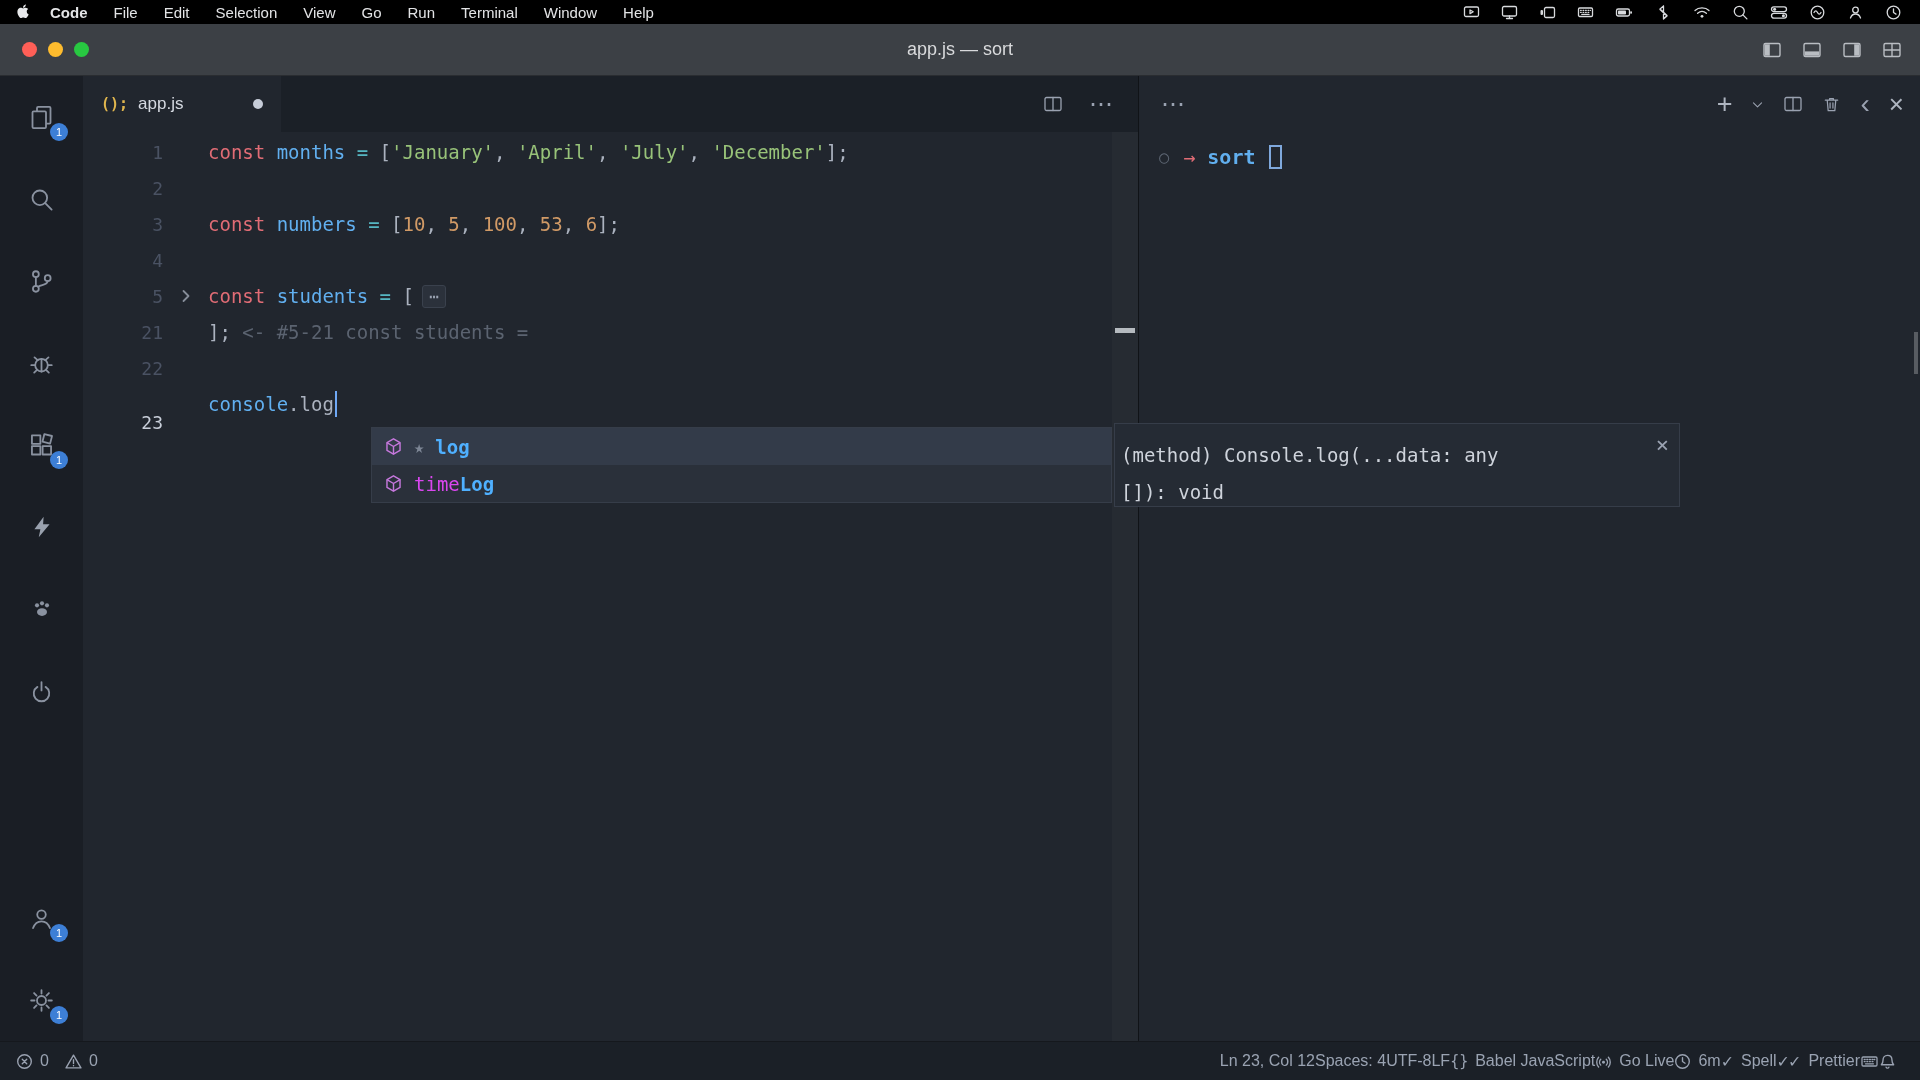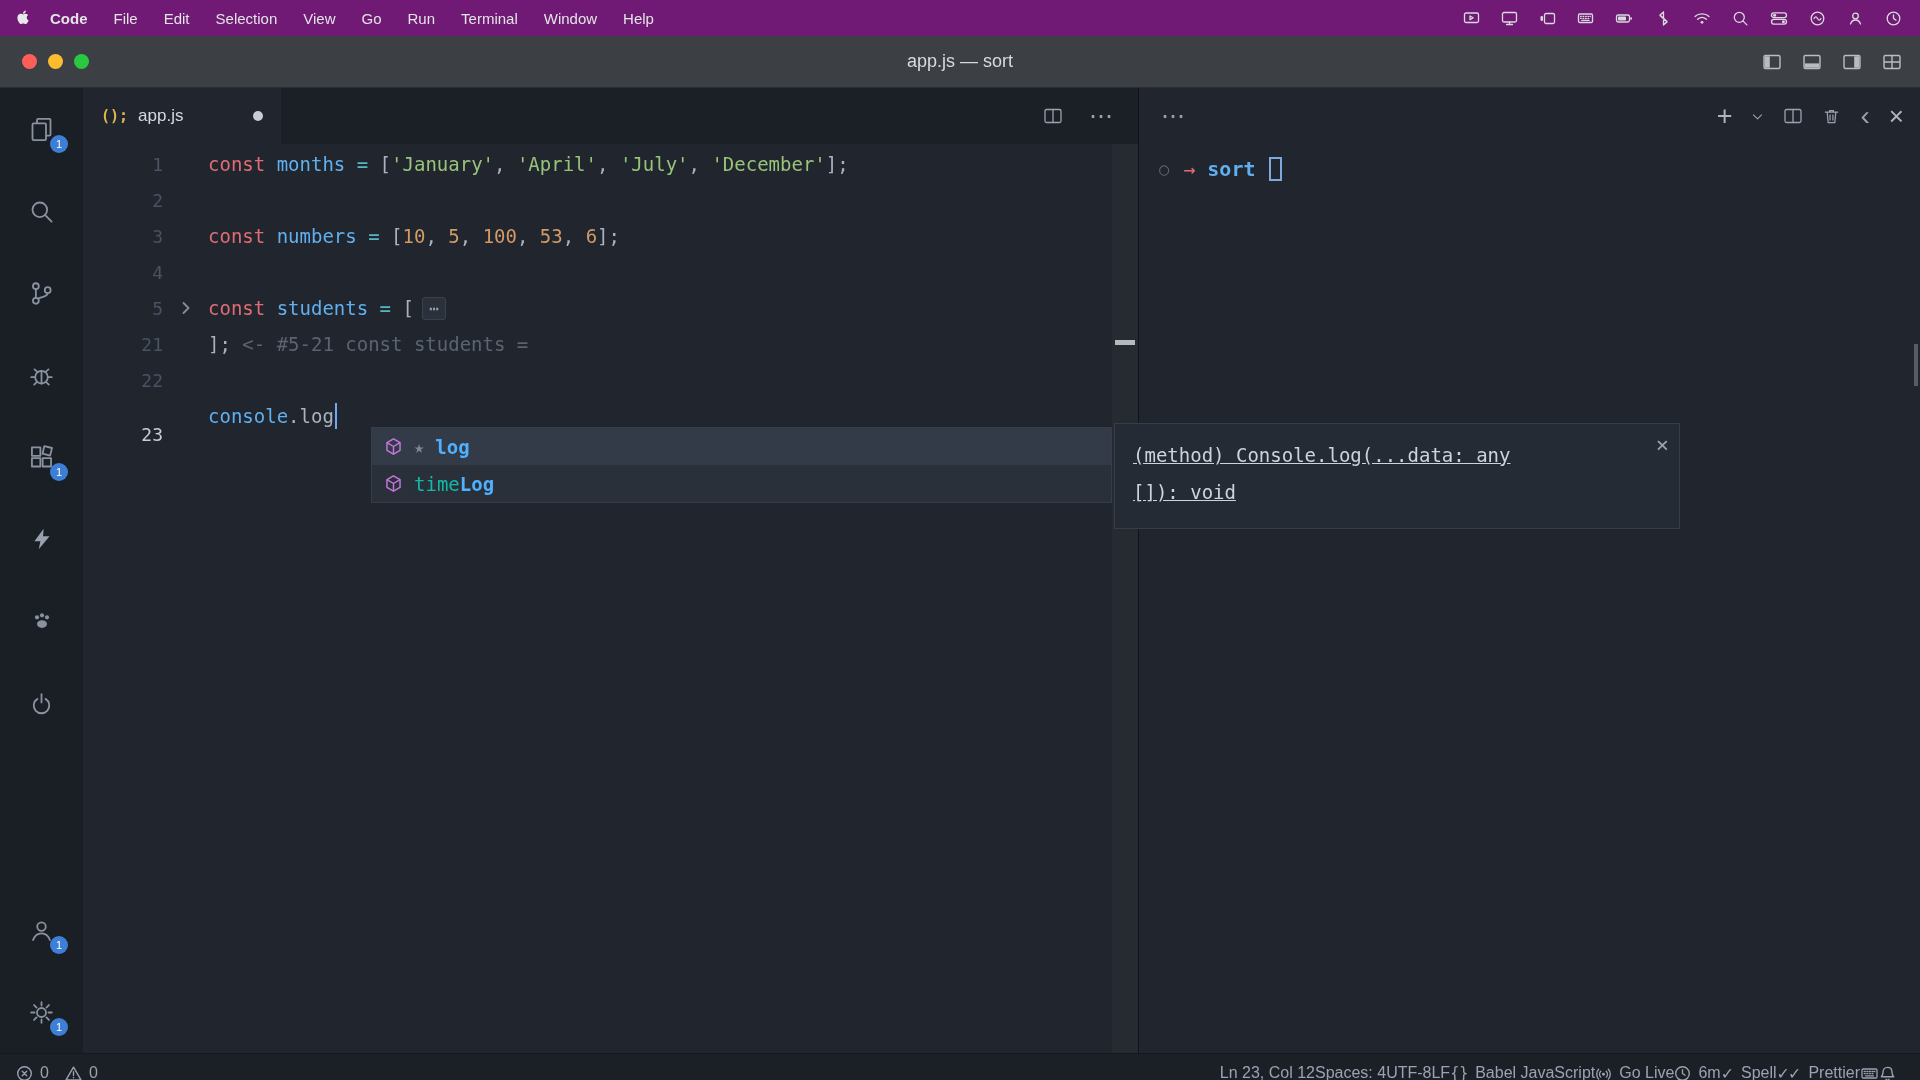--- a/index.html
+++ b/index.html
@@ -5,21 +5,21 @@
   * { margin:0; padding:0; box-sizing:border-box; }
   html,body { width:1920px; height:1080px; overflow:hidden; background:#21262e;
               font-family:"Liberation Sans", sans-serif; -webkit-font-smoothing:antialiased; }
   .mono { font-family:"DejaVu Sans Mono", monospace; }
   svg { display:block; }
   .ic { stroke:#8a92a0; fill:none; stroke-width:1.6; stroke-linecap:round; stroke-linejoin:round; }
   .ic-sm { stroke:#9aa2b1; fill:none; stroke-width:1.3; stroke-linecap:round; stroke-linejoin:round; }
   .ic-mb { stroke:#d8dadd; fill:none; stroke-width:1.3; stroke-linecap:round; stroke-linejoin:round; }
 
   
-  #menubar { height:36px; background:#701a75; display:flex; align-items:center;
+  #menubar { height:24px; background:#000000; display:flex; align-items:center;
              color:#e3e4e6; font-size:15px; padding-left:16px; }
   #menubar .apple { margin-right:20px; display:flex; }
   .mb-app { font-weight:bold; margin-right:26px; }
   .mb-item { margin-right:26px; }
   .mb-status { margin-left:auto; display:flex; align-items:center; gap:21px; padding-right:18px; }
   .mb-status span { display:flex; }
 
   
   #titlebar { height:52px; background:#3c4045; position:relative; display:flex;
               align-items:center; justify-content:center; border-bottom:1px solid #2a2d31; }
@@ -76,24 +76,24 @@
   .scroll-strip { position:absolute; right:0; top:0; bottom:0; width:26px; background:rgba(255,255,255,0.025); }
   .ruler-mark { position:absolute; right:3px; top:196px; width:20px; height:5px; background:#cfd3d8; opacity:.85; }
 
   
   #suggest { position:absolute; left:371px; top:427px; width:741px; background:#2a303a;
              border:1px solid #363d49; z-index:60; font-family:"DejaVu Sans Mono",monospace; font-size:19px; }
   .sg-row { height:37px; display:flex; align-items:center; padding:0 12px; gap:11px; color:#d5d9e0; }
   .sg-row.selected { background:#333b49; }
   .sg-star { color:#7d8费695; color:#7d8695; font-size:17px; }
   .sg-match { color:var(--c-accent,#4fb0ff); font-weight:bold; }
-  .sg-plain { color:#14b8a6; }
-  #suggest-doc { position:absolute; left:1114px; top:423px; width:566px; height:106px; background:#252b34;
-                 border:1px solid #363d49; z-index:61; color:#ced3db; padding:13px 18px;
-                 font-family:"DejaVu Sans Mono",monospace; font-size:19px; line-height:37px;text-decoration:underline; }
+  .sg-plain { color:#d946ef; }
+  #suggest-doc { position:absolute; left:1114px; top:423px; width:566px; height:84px; background:#252b34;
+                 border:1px solid #363d49; z-index:61; color:#ced3db; padding:13px 6px;
+                 font-family:"DejaVu Sans Mono",monospace; font-size:19px; line-height:37px; }
   .doc-close { position:absolute; top:2px; right:10px; font-size:22px; color:#9aa2b1; cursor:default; }
 
   
   #panel { width:781px; background:#21262e; display:flex; flex-direction:column; }
   #panel-header { height:56px; display:flex; align-items:center; padding:0 16px 0 22px; color:#9aa2b1; }
   .ph-right { margin-left:auto; display:flex; align-items:center; gap:19px; }
   .plus { font-size:27px; line-height:1; color:#aeb5c0; }
   .shell-select { width:275px; height:34px; background:#2b313c; border:1px solid #3a4150; border-radius:5px;
                   display:flex; align-items:center; justify-content:space-between; padding:0 12px;
                   color:#c6cbd4; font-size:16px; }

